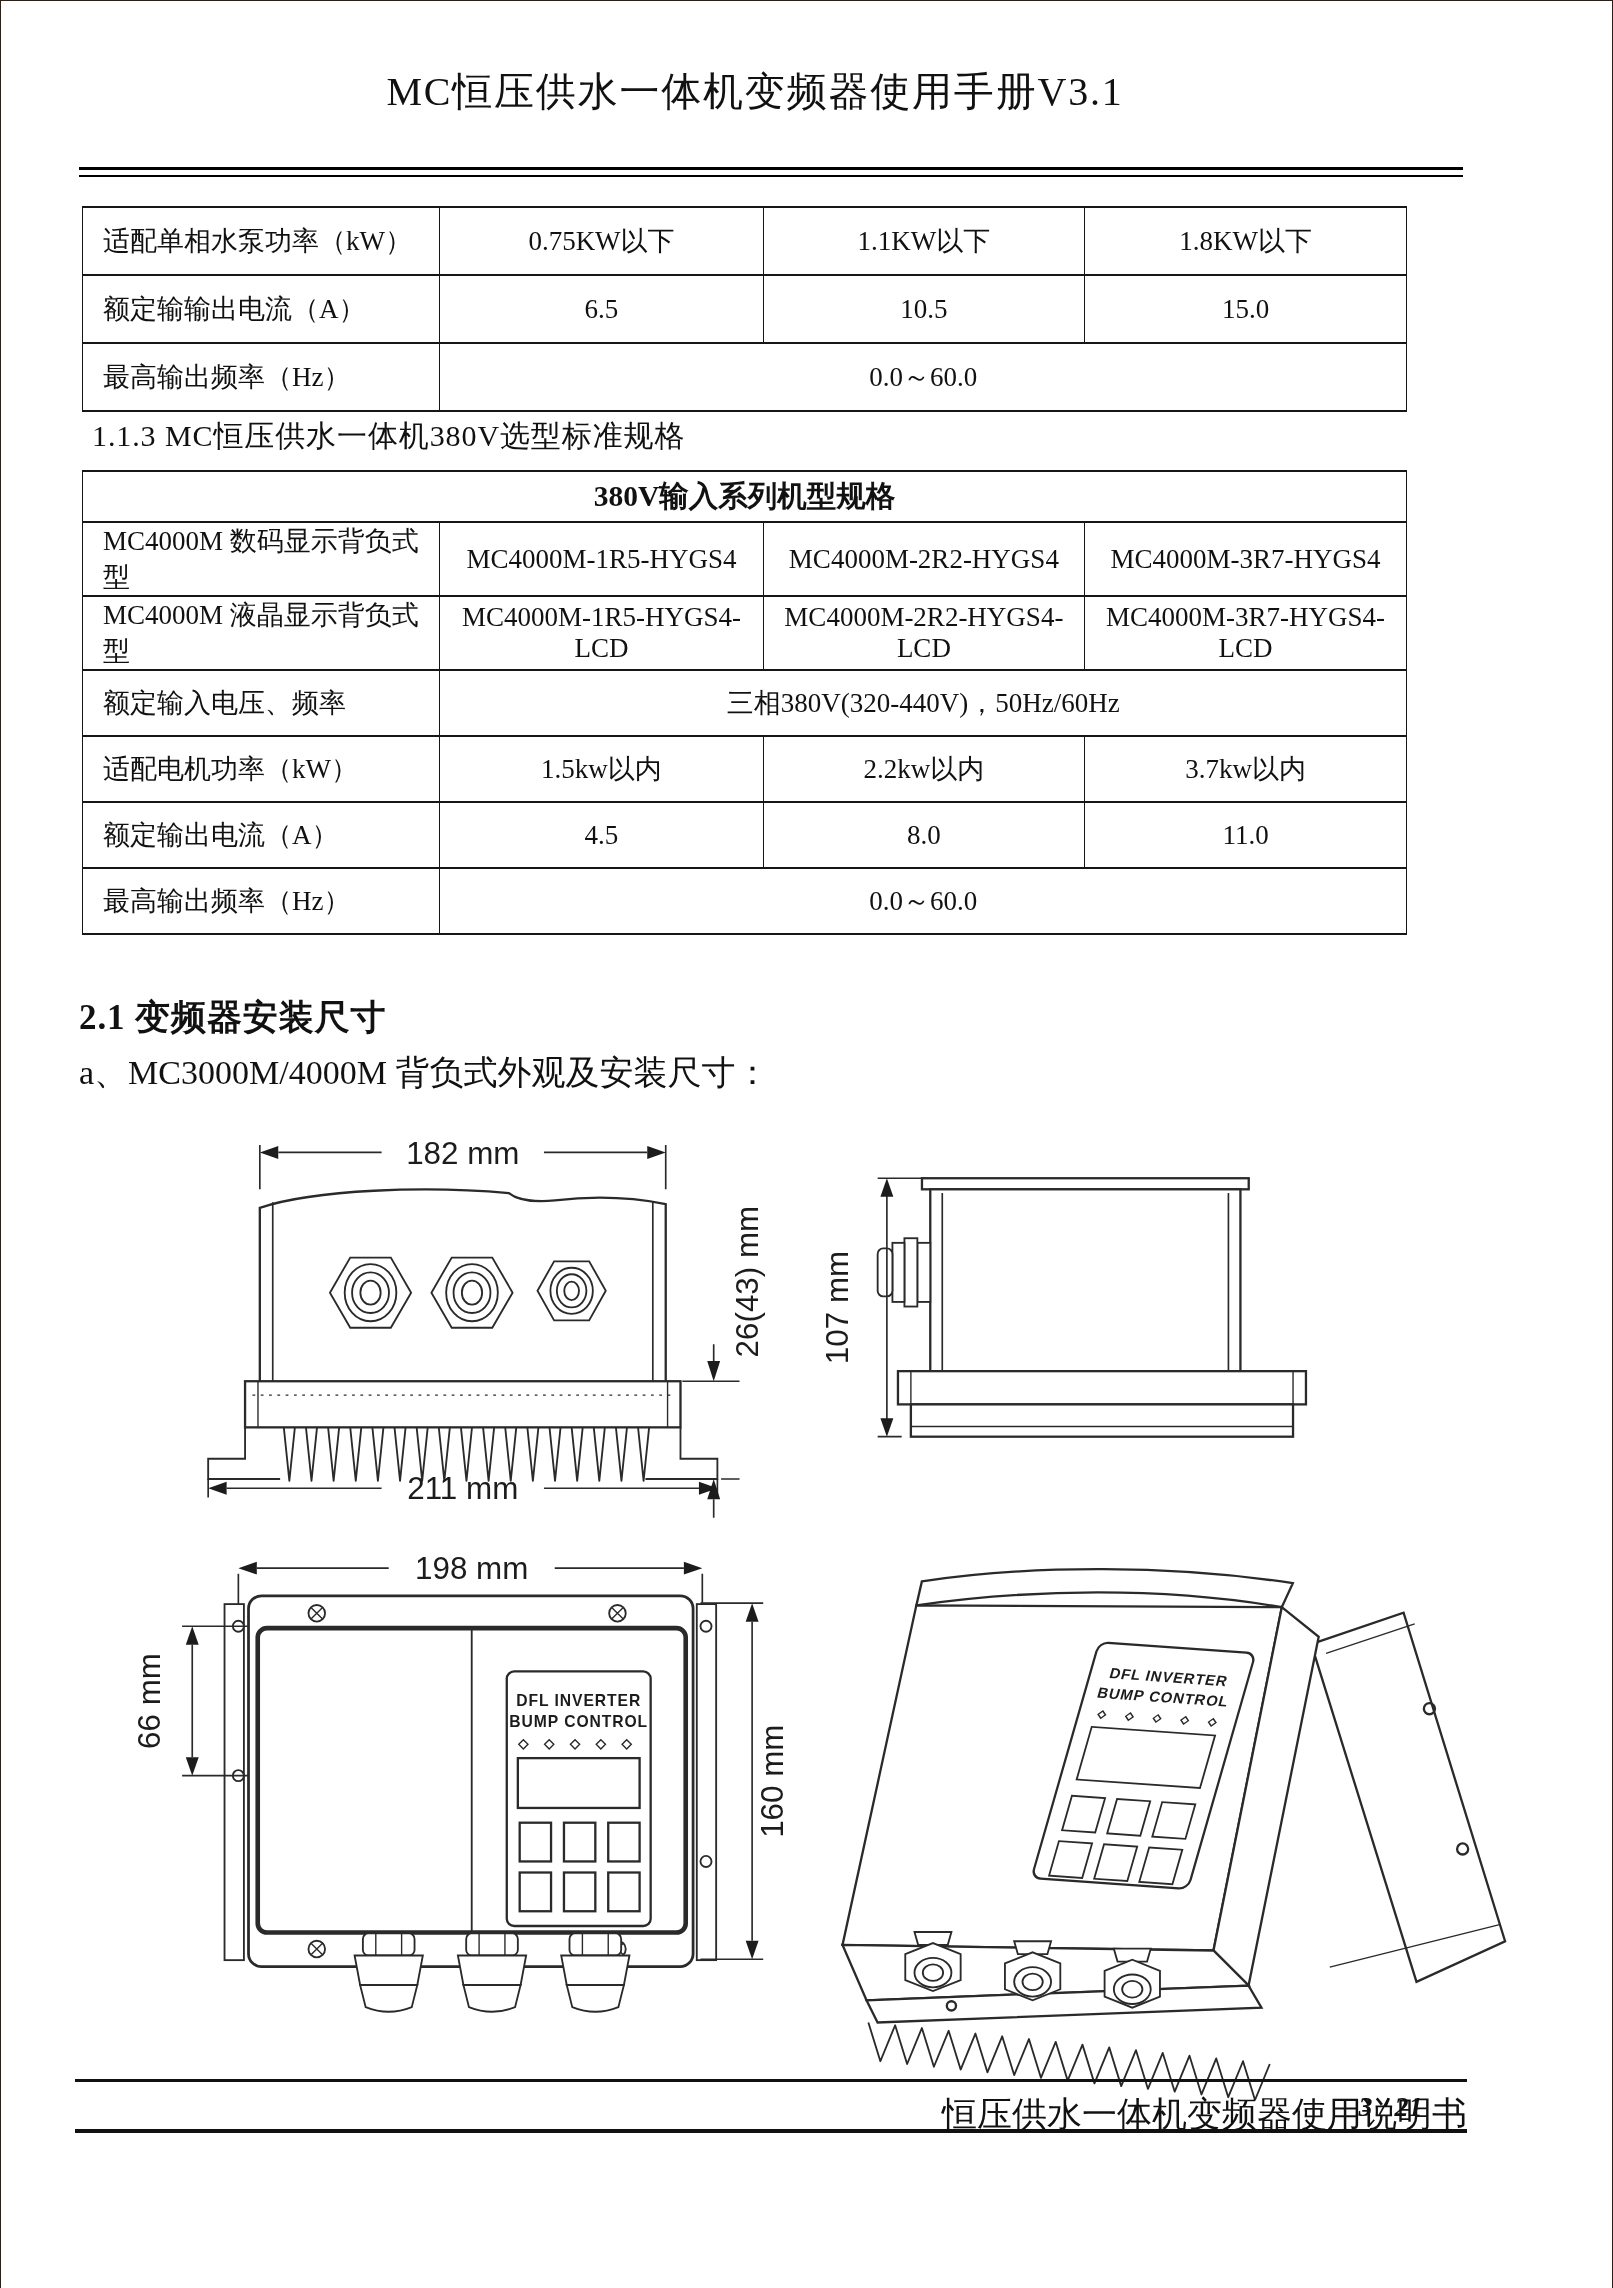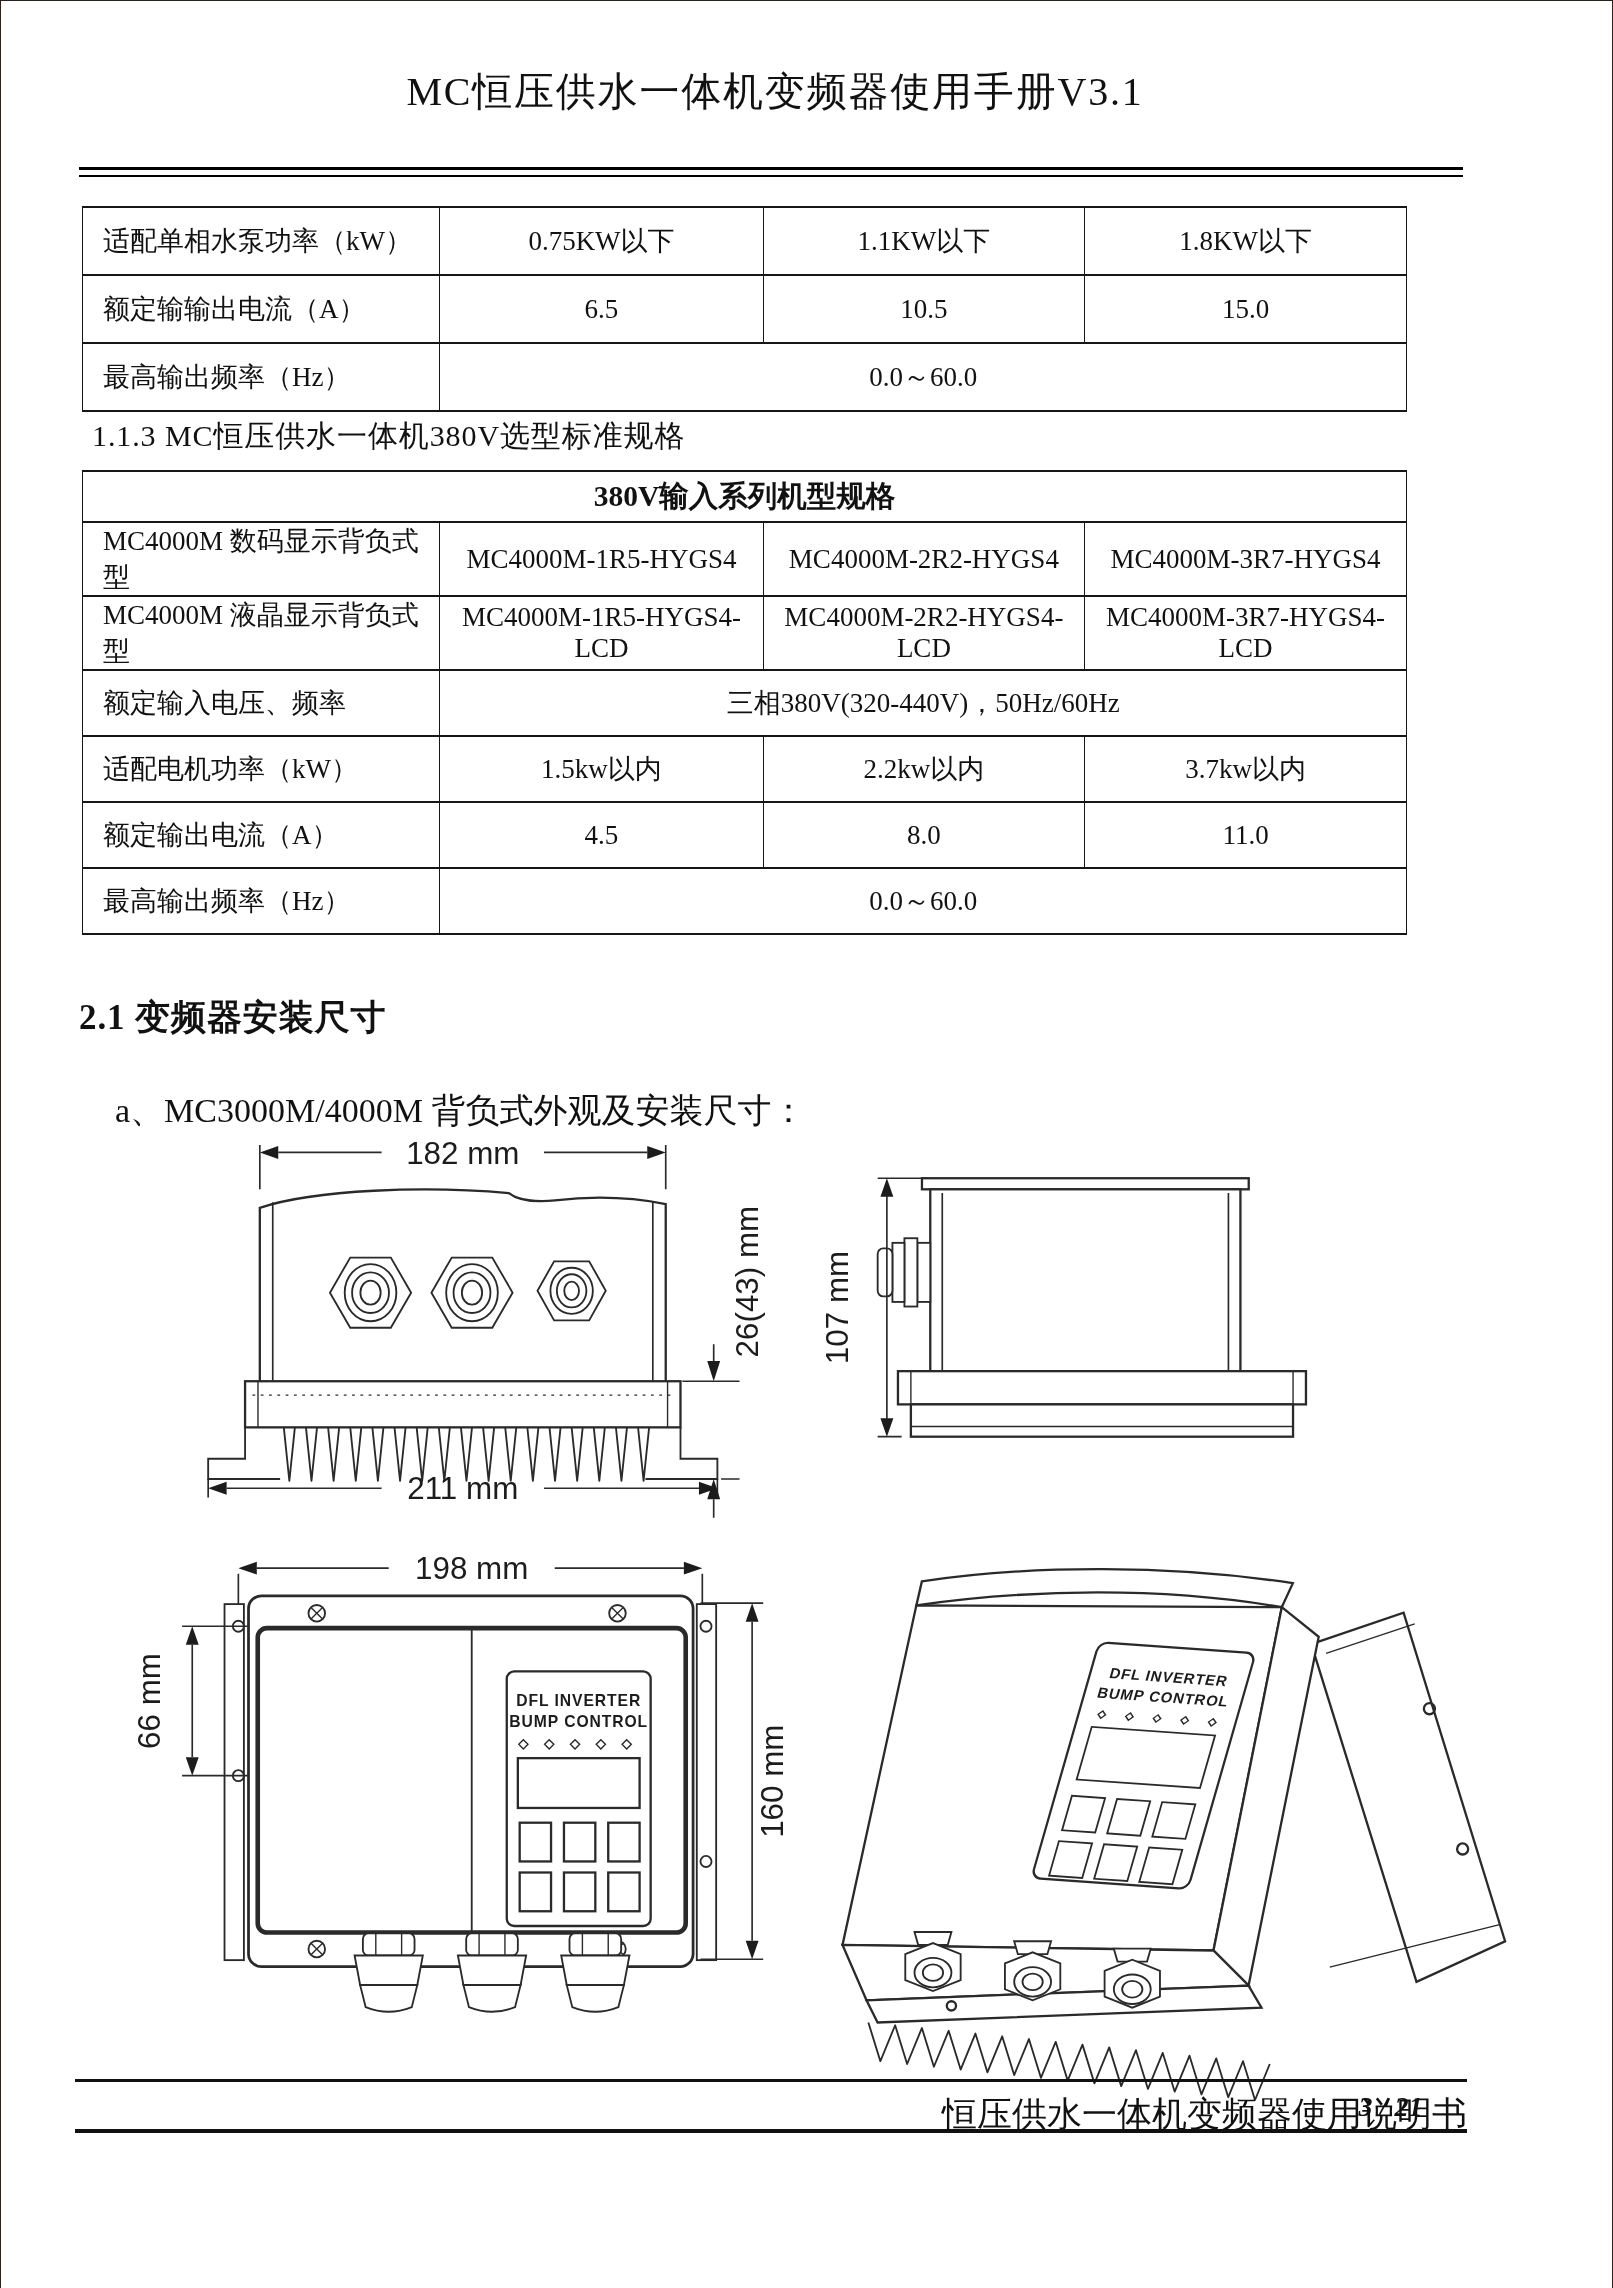--- a/index.html
+++ b/index.html
@@ -1,34 +1,34 @@
 <!DOCTYPE html>
 <html style="font-size:14.8px"><head>
 <meta charset="utf-8">
 <style>
   html,body{margin:0;padding:0;background:#ffffff;}
   .page{position:relative;width:1613px;height:2289px;background:#fff;
         border:1.8px solid #2b1f1a;box-sizing:border-box;overflow:hidden;
         font-family:"Liberation Serif","DejaVu Serif",serif;color:#111;}
   .abs{position:absolute;}
-  .header-title{top:63px;left:78px;width:1392px;text-align:center;
+  .header-title{top:63px;left:58px;width:1392px;text-align:center;
         font-size:40px;letter-spacing:1.8px;white-space:nowrap;}
   .header-rule{top:166px;left:78px;width:1384px;height:10px;
         border-top:3.7px solid #000;border-bottom:2.8px solid #000;box-sizing:border-box;}
   table.spec{position:absolute;left:81px;width:1325px;border-collapse:collapse;table-layout:fixed;}
   table.spec td{border-left:1.8px solid #161616;border-right:1.8px solid #161616;
         border-top:2.8px solid #161616;border-bottom:2.8px solid #161616;
         text-align:center;font-size:27px;padding:0 3.7px;overflow:hidden;}
   table.spec td.lbl{text-align:left;padding-left:20px;}
   #t220{top:205px;} #t220 td{height:66px;}
   #t380{top:469px;} #t380 td{height:64px;}
   #t380 td.thead{height:49px;font-weight:bold;font-size:29.5px;margin-top:48px;}
   .sec113{top:415px;left:91px;font-size:30px;letter-spacing:0.9px;white-space:nowrap;text-align:center;}
   .sec12{top:993px;left:78px;font-size:35px;font-weight:bold;letter-spacing:0.9px;white-space:nowrap;}
-  .secA{top:1087px;left:78px;font-size:34px;white-space:nowrap;margin-left:36px;}
+  .secA{top:1049px;left:78px;font-size:34px;white-space:nowrap;}
   .f-line1{top:2078px;left:74px;width:1392px;height:2.8px;background:#111;}
   .f-line2{top:2128px;left:74px;width:1392px;height:3.7px;background:#111;}
   .f-text{top:2090px;left:74px;width:1392px;text-align:right;font-size:35px;white-space:nowrap;}
   .f-page{top:2090px;left:1311px;width:157px;text-align:center;font-size:28px;font-weight:bold;font-style:italic;}
   svg{position:absolute;overflow:visible;}
   svg text{font-family:"Liberation Sans","DejaVu Sans",sans-serif;fill:#1c1c1c;}
   .dimtxt{font-size:34px;}
   .kptxt{font-size:17px;font-weight:bold;letter-spacing:1px;}
   .kptxt2{font-size:16px;font-weight:bold;letter-spacing:1px;}
   path,rect,circle,ellipse,polygon,line,polyline{vector-effect:none;}

